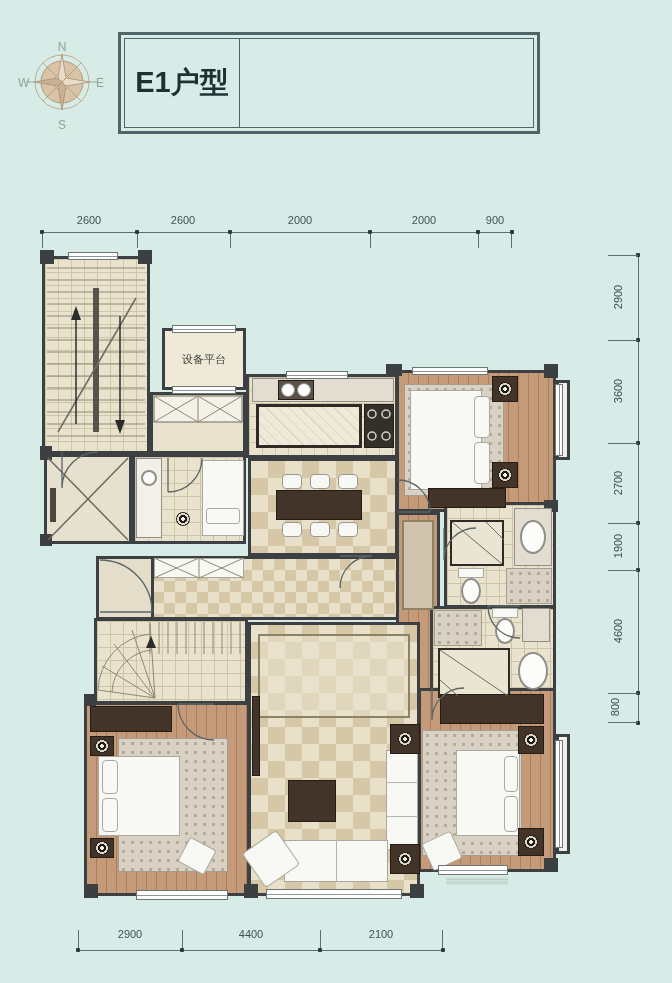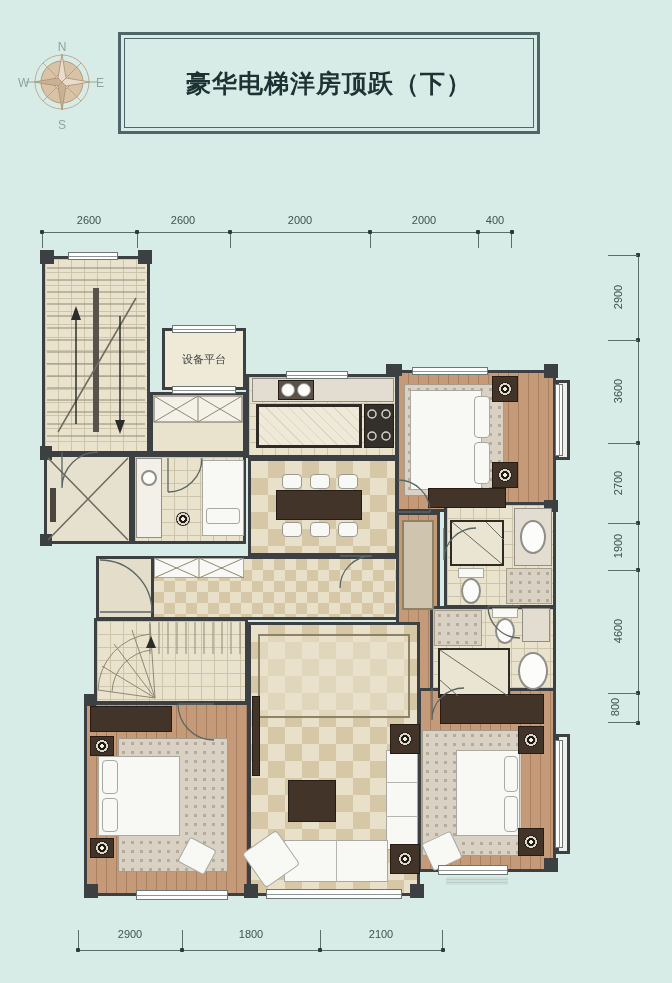--- a/index.html
+++ b/index.html
@@ -68,21 +68,21 @@
       <line x1="68" y1="48" x2="76" y2="48" stroke="#9aa69f" stroke-width="1"></line>
     </svg>
     <span class="abs" style="left:40px;top:6px;transform:translateX(-50%);font-size:12px;color:#93a39c;">N</span>
     <span class="abs" style="left:40px;top:84px;transform:translateX(-50%);font-size:12px;color:#93a39c;">S</span>
     <span class="abs" style="left:-4px;top:42px;font-size:12px;color:#93a39c;">W</span>
     <span class="abs" style="left:74px;top:42px;font-size:12px;color:#93a39c;">E</span>
   </div>
 
   <div class="titlebox">
     <div class="inner">
-      <div class="cell-title">豪华电梯洋房顶跃（下）</div>
+      <div class="cell-type">E1户型</div>
     </div>
   </div>
 
   <div class="abs" style="left:42px;top:206px;width:470px;height:44px;">
     <div class="dimline" style="left:0;top:26px;width:470px;height:1px;"></div>
     <div class="tick" style="left:-2px;top:24px;"></div>
       <div class="tick" style="left:93px;top:24px;"></div>
     <div class="tick" style="left:186px;top:24px;"></div>
       <div class="tick" style="left:326px;top:24px;"></div>
     <div class="tick" style="left:434px;top:24px;"></div>
@@ -90,21 +90,21 @@
     <div class="dimline" style="left:0;top:28px;width:1px;height:14px;"></div>
     <div class="dimline" style="left:95px;top:28px;width:1px;height:14px;"></div>
     <div class="dimline" style="left:188px;top:28px;width:1px;height:14px;"></div>
     <div class="dimline" style="left:328px;top:28px;width:1px;height:14px;"></div>
     <div class="dimline" style="left:436px;top:28px;width:1px;height:14px;"></div>
     <div class="dimline" style="left:469px;top:28px;width:1px;height:14px;"></div>
     <span class="dimlabel" style="left:47px;top:8px;">2600</span>
     <span class="dimlabel" style="left:141px;top:8px;">2600</span>
     <span class="dimlabel" style="left:258px;top:8px;">2000</span>
     <span class="dimlabel" style="left:382px;top:8px;">2000</span>
-    <span class="dimlabel" style="left:453px;top:8px;">400</span>
+    <span class="dimlabel" style="left:453px;top:8px;">900</span>
   </div>
 
   <div class="abs" style="left:600px;top:255px;width:44px;height:468px;">
     <div class="dimline" style="left:38px;top:0;width:1px;height:468px;"></div>
     <div class="tick" style="left:36px;top:-2px;"></div>
       <div class="tick" style="left:36px;top:83px;"></div>
     <div class="tick" style="left:36px;top:186px;"></div>
       <div class="tick" style="left:36px;top:266px;"></div>
     <div class="tick" style="left:36px;top:313px;"></div>
       <div class="tick" style="left:36px;top:436px;"></div>
@@ -128,21 +128,21 @@
     <div class="dimline" style="left:0;top:24px;width:365px;height:1px;"></div>
     <div class="tick" style="left:-2px;top:22px;"></div>
       <div class="tick" style="left:102px;top:22px;"></div>
     <div class="tick" style="left:240px;top:22px;"></div>
       <div class="tick" style="left:363px;top:22px;"></div>
     <div class="dimline" style="left:0;top:4px;width:1px;height:18px;"></div>
     <div class="dimline" style="left:104px;top:4px;width:1px;height:18px;"></div>
     <div class="dimline" style="left:242px;top:4px;width:1px;height:18px;"></div>
     <div class="dimline" style="left:364px;top:4px;width:1px;height:18px;"></div>
     <span class="dimlabel" style="left:52px;top:2px;">2900</span>
-    <span class="dimlabel" style="left:173px;top:2px;">1800</span>
+    <span class="dimlabel" style="left:173px;top:2px;">4400</span>
     <span class="dimlabel" style="left:303px;top:2px;">2100</span>
   </div>
 
   <div class="abs" style="inset:0;">
 
     <div class="room grid" style="left:42px;top:256px;width:108px;height:198px;"></div>
     <div class="room grid" style="left:162px;top:328px;width:84px;height:62px;background:#efe9d8;"></div>
     <div class="room" style="left:150px;top:392px;width:96px;height:62px;"></div>
     <div class="room" style="left:44px;top:454px;width:88px;height:90px;background:#e6e0ce;"></div>
     <div class="room grid" style="left:132px;top:454px;width:114px;height:90px;"></div>

